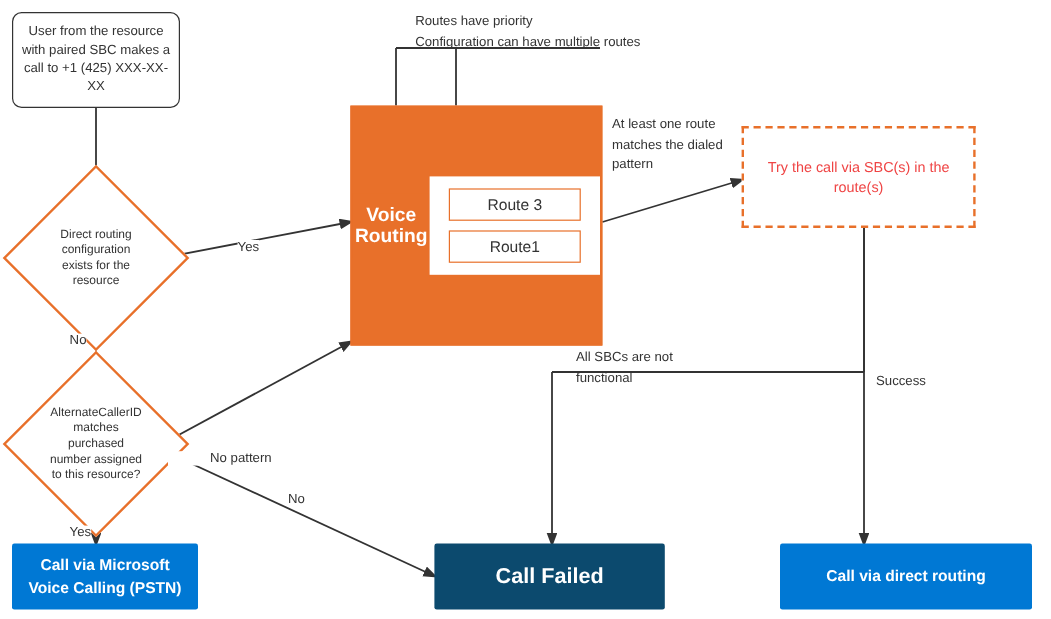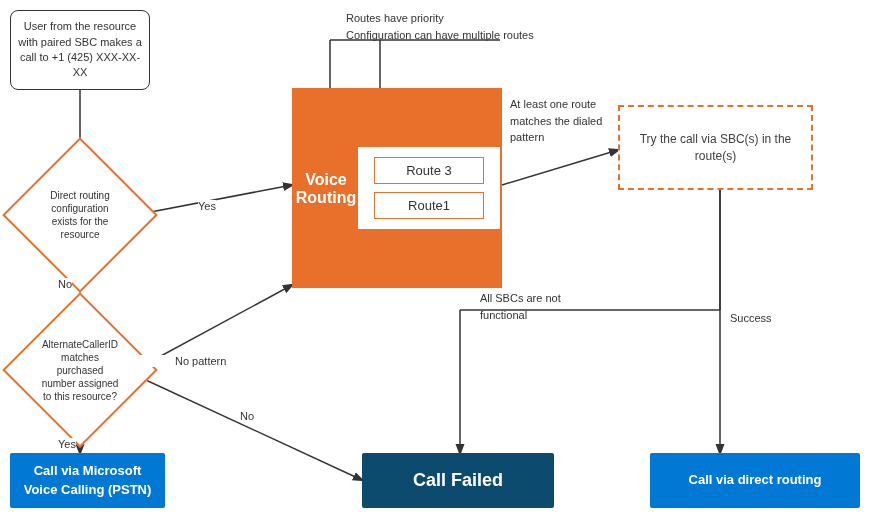--- a/index.html
+++ b/index.html
@@ -133,21 +133,21 @@
       background: #0c4a6e;
       color: #fff;
       font-size: 18px;
       font-weight: 600;
       border-radius: 2px;
       padding: 8px;
     }
     .orange-dashed-box {
       border: 2px dashed #E8702A;
       background: #fff;
-      color: #404040;
+      color: #ef4444;
       font-size: 12px;
       text-align: center;
       padding: 8px;
       line-height: 1.4;
     }
 
     
     .note {
       position: absolute;
       font-size: 11px;
@@ -253,17 +253,17 @@
   <div class="box red-box" style="left:362px; top:453px; width:192px; height:55px;">
     <span>Call Failed</span>
   </div>
 
   <div class="box blue-box" style="left:650px; top:453px; width:210px; height:55px;">
     <span>Call via direct routing</span>
   </div>
 
   <div class="arrow-label" style="left:198px; top:200px;">Yes</div>
   <div class="arrow-label" style="left:58px; top:278px;">No</div>
-  <div class="arrow-label" style="left:140px; top:355px;padding-left:35px;">No pattern</div>
+  <div class="arrow-label" style="left:140px; top:376px;padding-left:35px;">No pattern</div>
   <div class="arrow-label" style="left:58px; top:438px;">Yes</div>
   <div class="arrow-label" style="left:240px; top:410px;">No</div>
 
 </div>
 
 </body></html>

